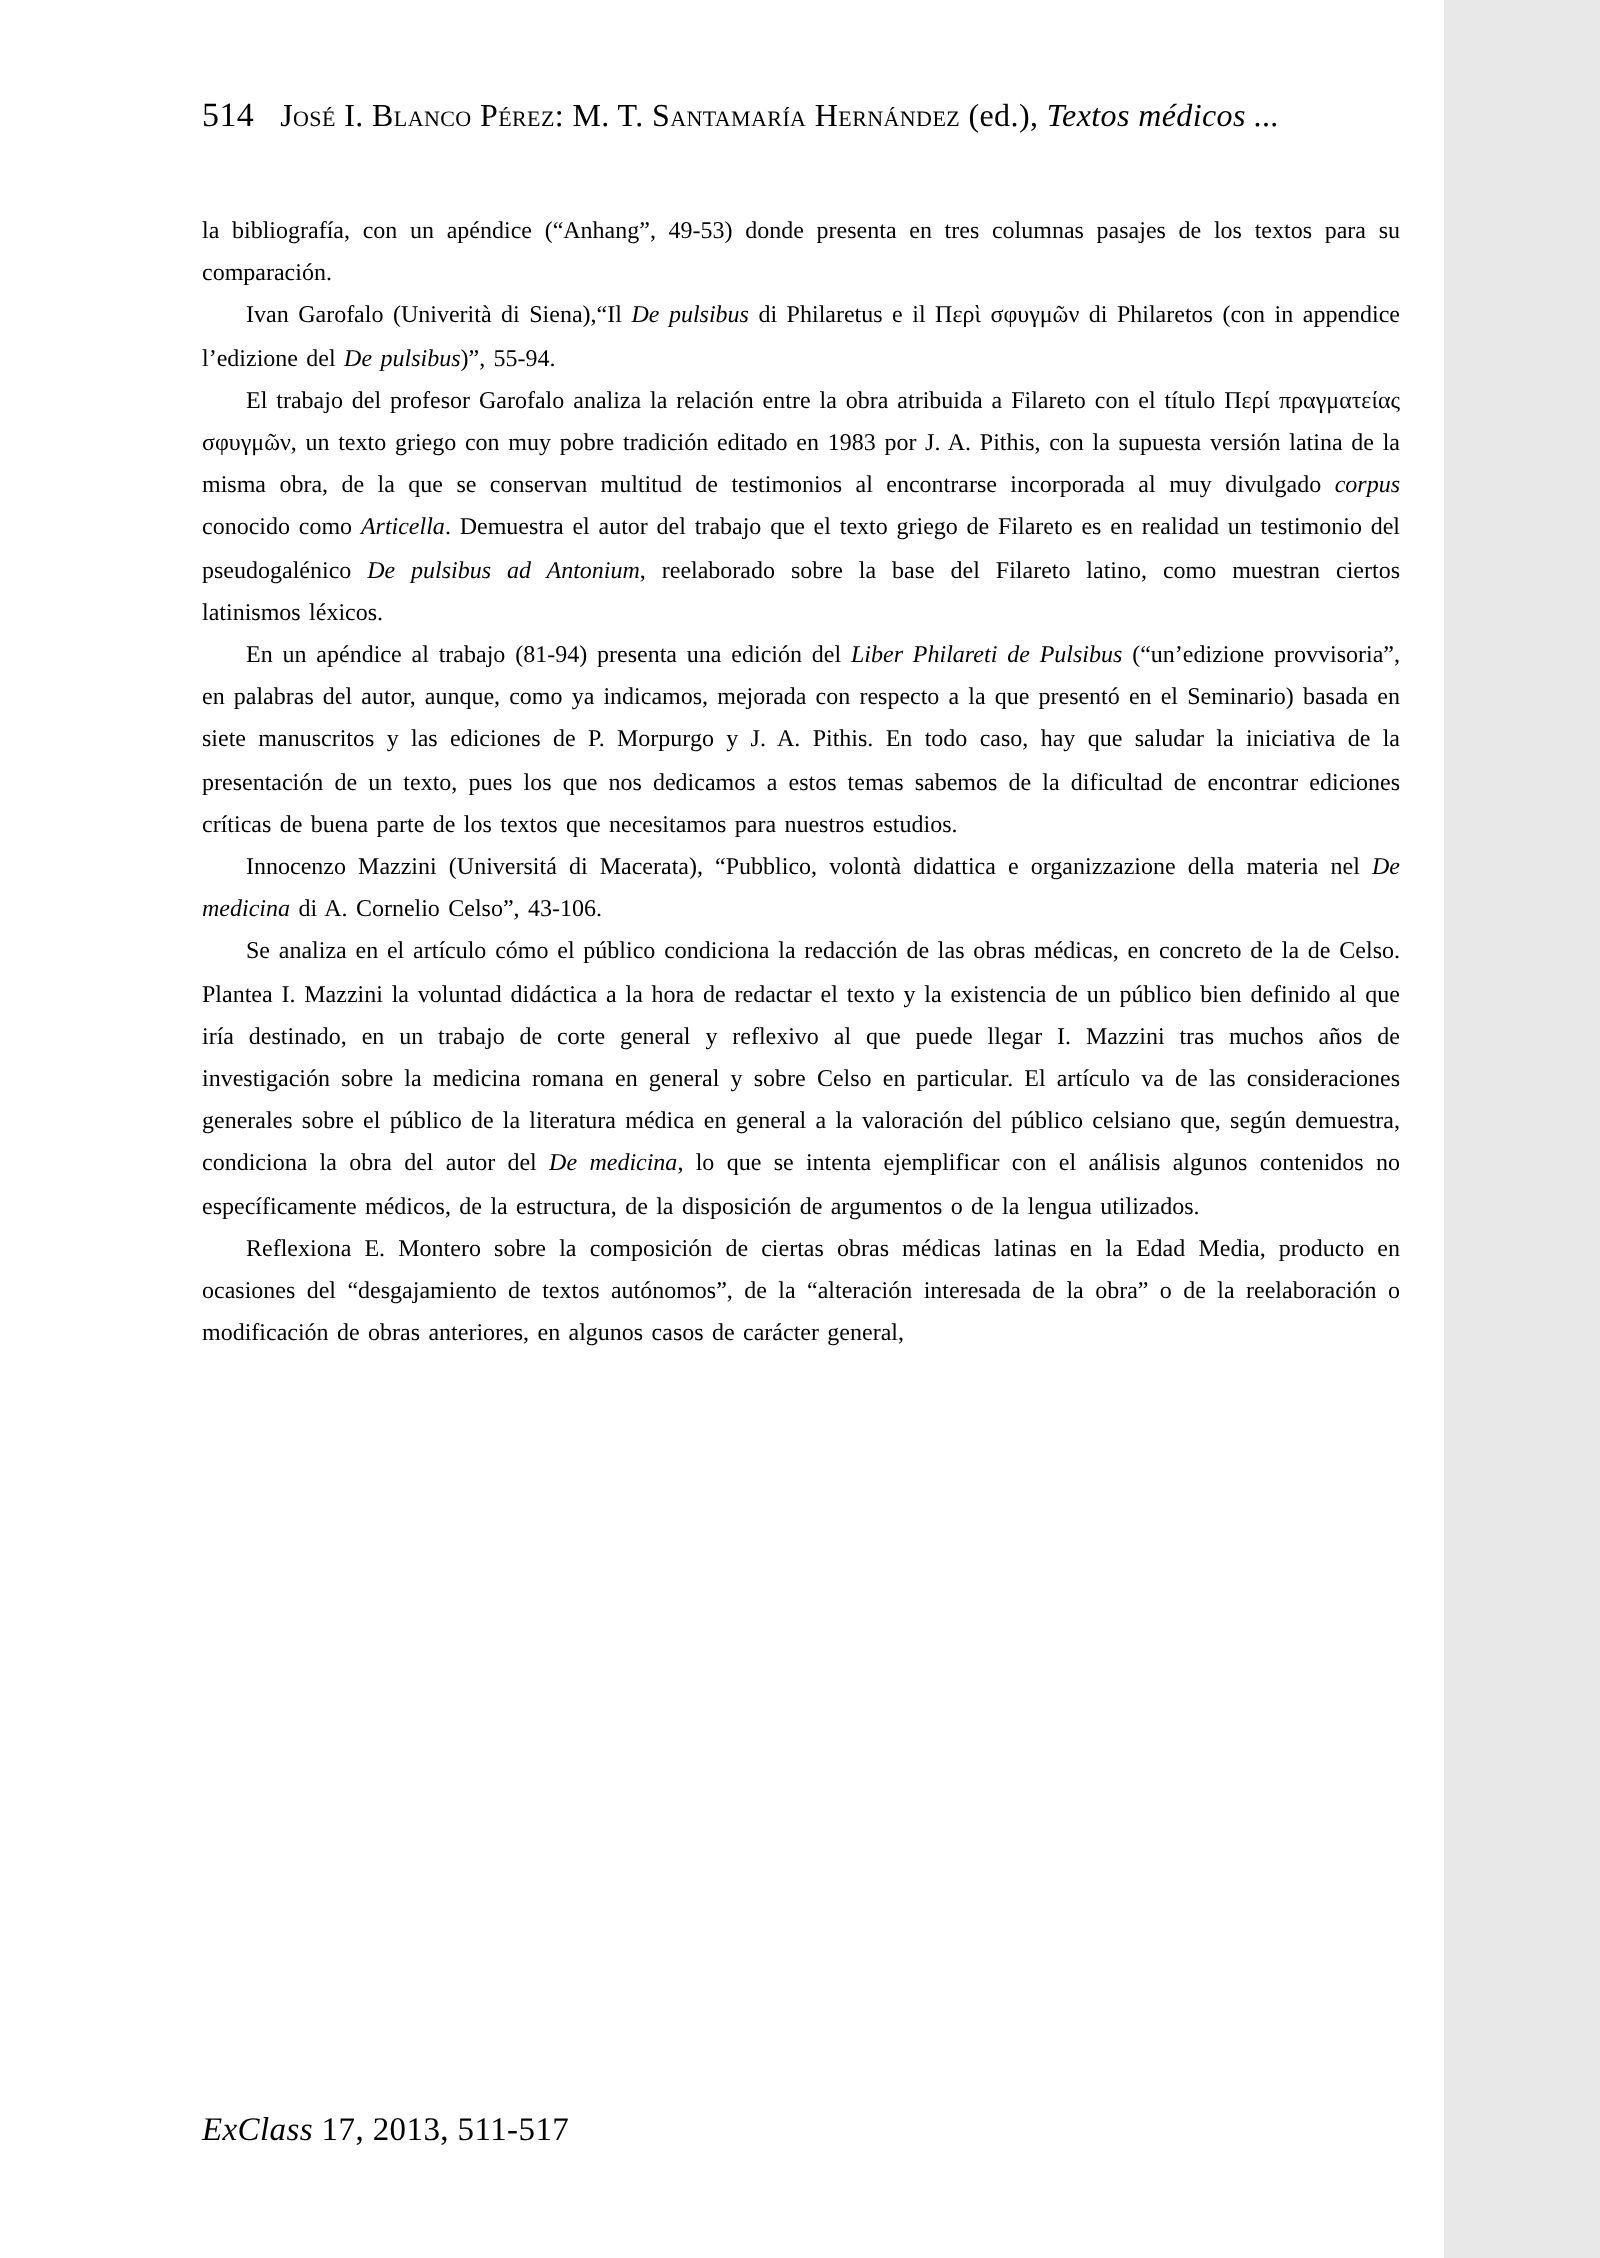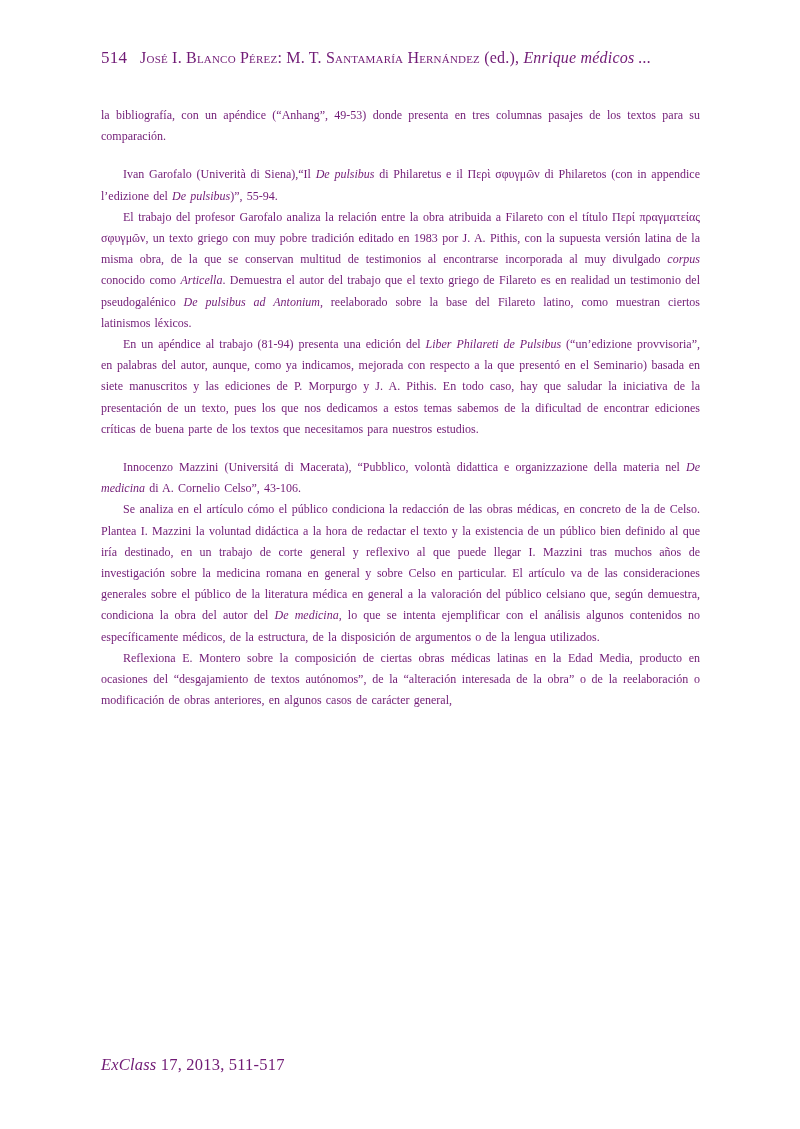--- a/index.html
+++ b/index.html
@@ -3,24 +3,24 @@
 <meta charset="utf-8">
 <style>
   html, body {
     margin: 0;
     padding: 0;
     background: #e8e8e8;
     font-family: "Liberation Serif", "DejaVu Serif", serif;
   }
   .page {
     position: relative;
-    width: 800px;
+    width: 722px;
     height: 1129px;
     background: #ffffff;
-    color: #701a75;
+    color: #000000;
     overflow: hidden;
   }
   
   .header {
     position: absolute;
     top: 48px;
     left: 101px;
     right: 100px;
     display: flex;
     align-items: baseline;
@@ -45,41 +45,41 @@
     line-height: 21.2px;
     text-align: justify;
     word-spacing: 1.2px;
     hyphens: none;
   }
   .body-text p.para {
     margin: 0;
     text-indent: 22px;
   }
   .body-text p.no-indent { text-indent: 0; }
-  .body-text p.space-before { margin-top: 17px; }
+  .body-text p.space-before { }
   
   .i  { font-style: italic; }
   .sc { font-variant: small-caps; }
   
   .footer {
     position: absolute;
     top: 1055px;
     left: 101px;
     font-size: 16.5px;
     letter-spacing: 0.2px;
   }
 </style>
 </head>
 <body>
 
 <div class="page">
 
   <div class="header">
     <span class="page-number">514</span>
-    <span class="running-head"><span class="sc">José I. Blanco Pérez: M. T. Santamaría Hernández</span><span> (ed.), </span><span class="i">Enrique médicos ...</span></span>
+    <span class="running-head"><span class="sc">José I. Blanco Pérez: M. T. Santamaría Hernández</span><span> (ed.), </span><span class="i">Textos médicos ...</span></span>
   </div>
 
   <div class="body-text">
       <p class="para no-indent"><span>la bibliografía, con un apéndice (“Anhang”, 49-53) donde presenta en tres columnas pasajes de los textos para su comparación.</span></p>
       <p class="para space-before"><span>Ivan Garofalo (Univerità di Siena),“Il </span><span class="i">De pulsibus</span><span> di Philaretus e il Περὶ σφυγμῶν di Philaretos (con in appendice l’edizione del </span><span class="i">De pulsibus</span><span>)”, 55-94.</span></p>
       <p class="para"><span>El trabajo del profesor Garofalo analiza la relación entre la obra atribuida a Filareto con el título Περί πραγματείας σφυγμῶν, un texto griego con muy pobre tradición editado en 1983 por J. A. Pithis, con la supuesta versión latina de la misma obra, de la que se conservan multitud de testimonios al encontrarse incorporada al muy divulgado </span><span class="i">corpus</span><span> conocido como </span><span class="i">Articella</span><span>. Demuestra el autor del trabajo que el texto griego de Filareto es en realidad un testimonio del pseudogalénico </span><span class="i">De pulsibus ad Antonium</span><span>, reelaborado sobre la base del Filareto latino, como muestran ciertos latinismos léxicos.</span></p>
       <p class="para"><span>En un apéndice al trabajo (81-94) presenta una edición del </span><span class="i">Liber Philareti de Pulsibus</span><span> (“un’edizione provvisoria”, en palabras del autor, aunque, como ya indicamos, mejorada con respecto a la que presentó en el Seminario) basada en siete manuscritos y las ediciones de P. Morpurgo y J. A. Pithis. En todo caso, hay que saludar la iniciativa de la presentación de un texto, pues los que nos dedicamos a estos temas sabemos de la dificultad de encontrar ediciones críticas de buena parte de los textos que necesitamos para nuestros estudios.</span></p>
       <p class="para space-before"><span>Innocenzo Mazzini (Universitá di Macerata), “Pubblico, volontà didattica e organizzazione della materia nel </span><span class="i">De medicina</span><span> di A. Cornelio Celso”, 43-106.</span></p>
       <p class="para"><span>Se analiza en el artículo cómo el público condiciona la redacción de las obras médicas, en concreto de la de Celso. Plantea I. Mazzini la voluntad didáctica a la hora de redactar el texto y la existencia de un público bien definido al que iría destinado, en un trabajo de corte general y reflexivo al que puede llegar I. Mazzini tras muchos años de investigación sobre la medicina romana en general y sobre Celso en particular. El artículo va de las consideraciones generales sobre el público de la literatura médica en general a la valoración del público celsiano que, según demuestra, condiciona la obra del autor del </span><span class="i">De medicina</span><span>, lo que se intenta ejemplificar con el análisis algunos contenidos no específicamente médicos, de la estructura, de la disposición de argumentos o de la lengua utilizados.</span></p>
       <p class="para"><span>Reflexiona E. Montero sobre la composición de ciertas obras médicas latinas en la Edad Media, producto en ocasiones del “desgajamiento de textos autónomos”, de la “alteración interesada de la obra” o de la reelaboración o modificación de obras anteriores, en algunos casos de carácter general,</span></p>

